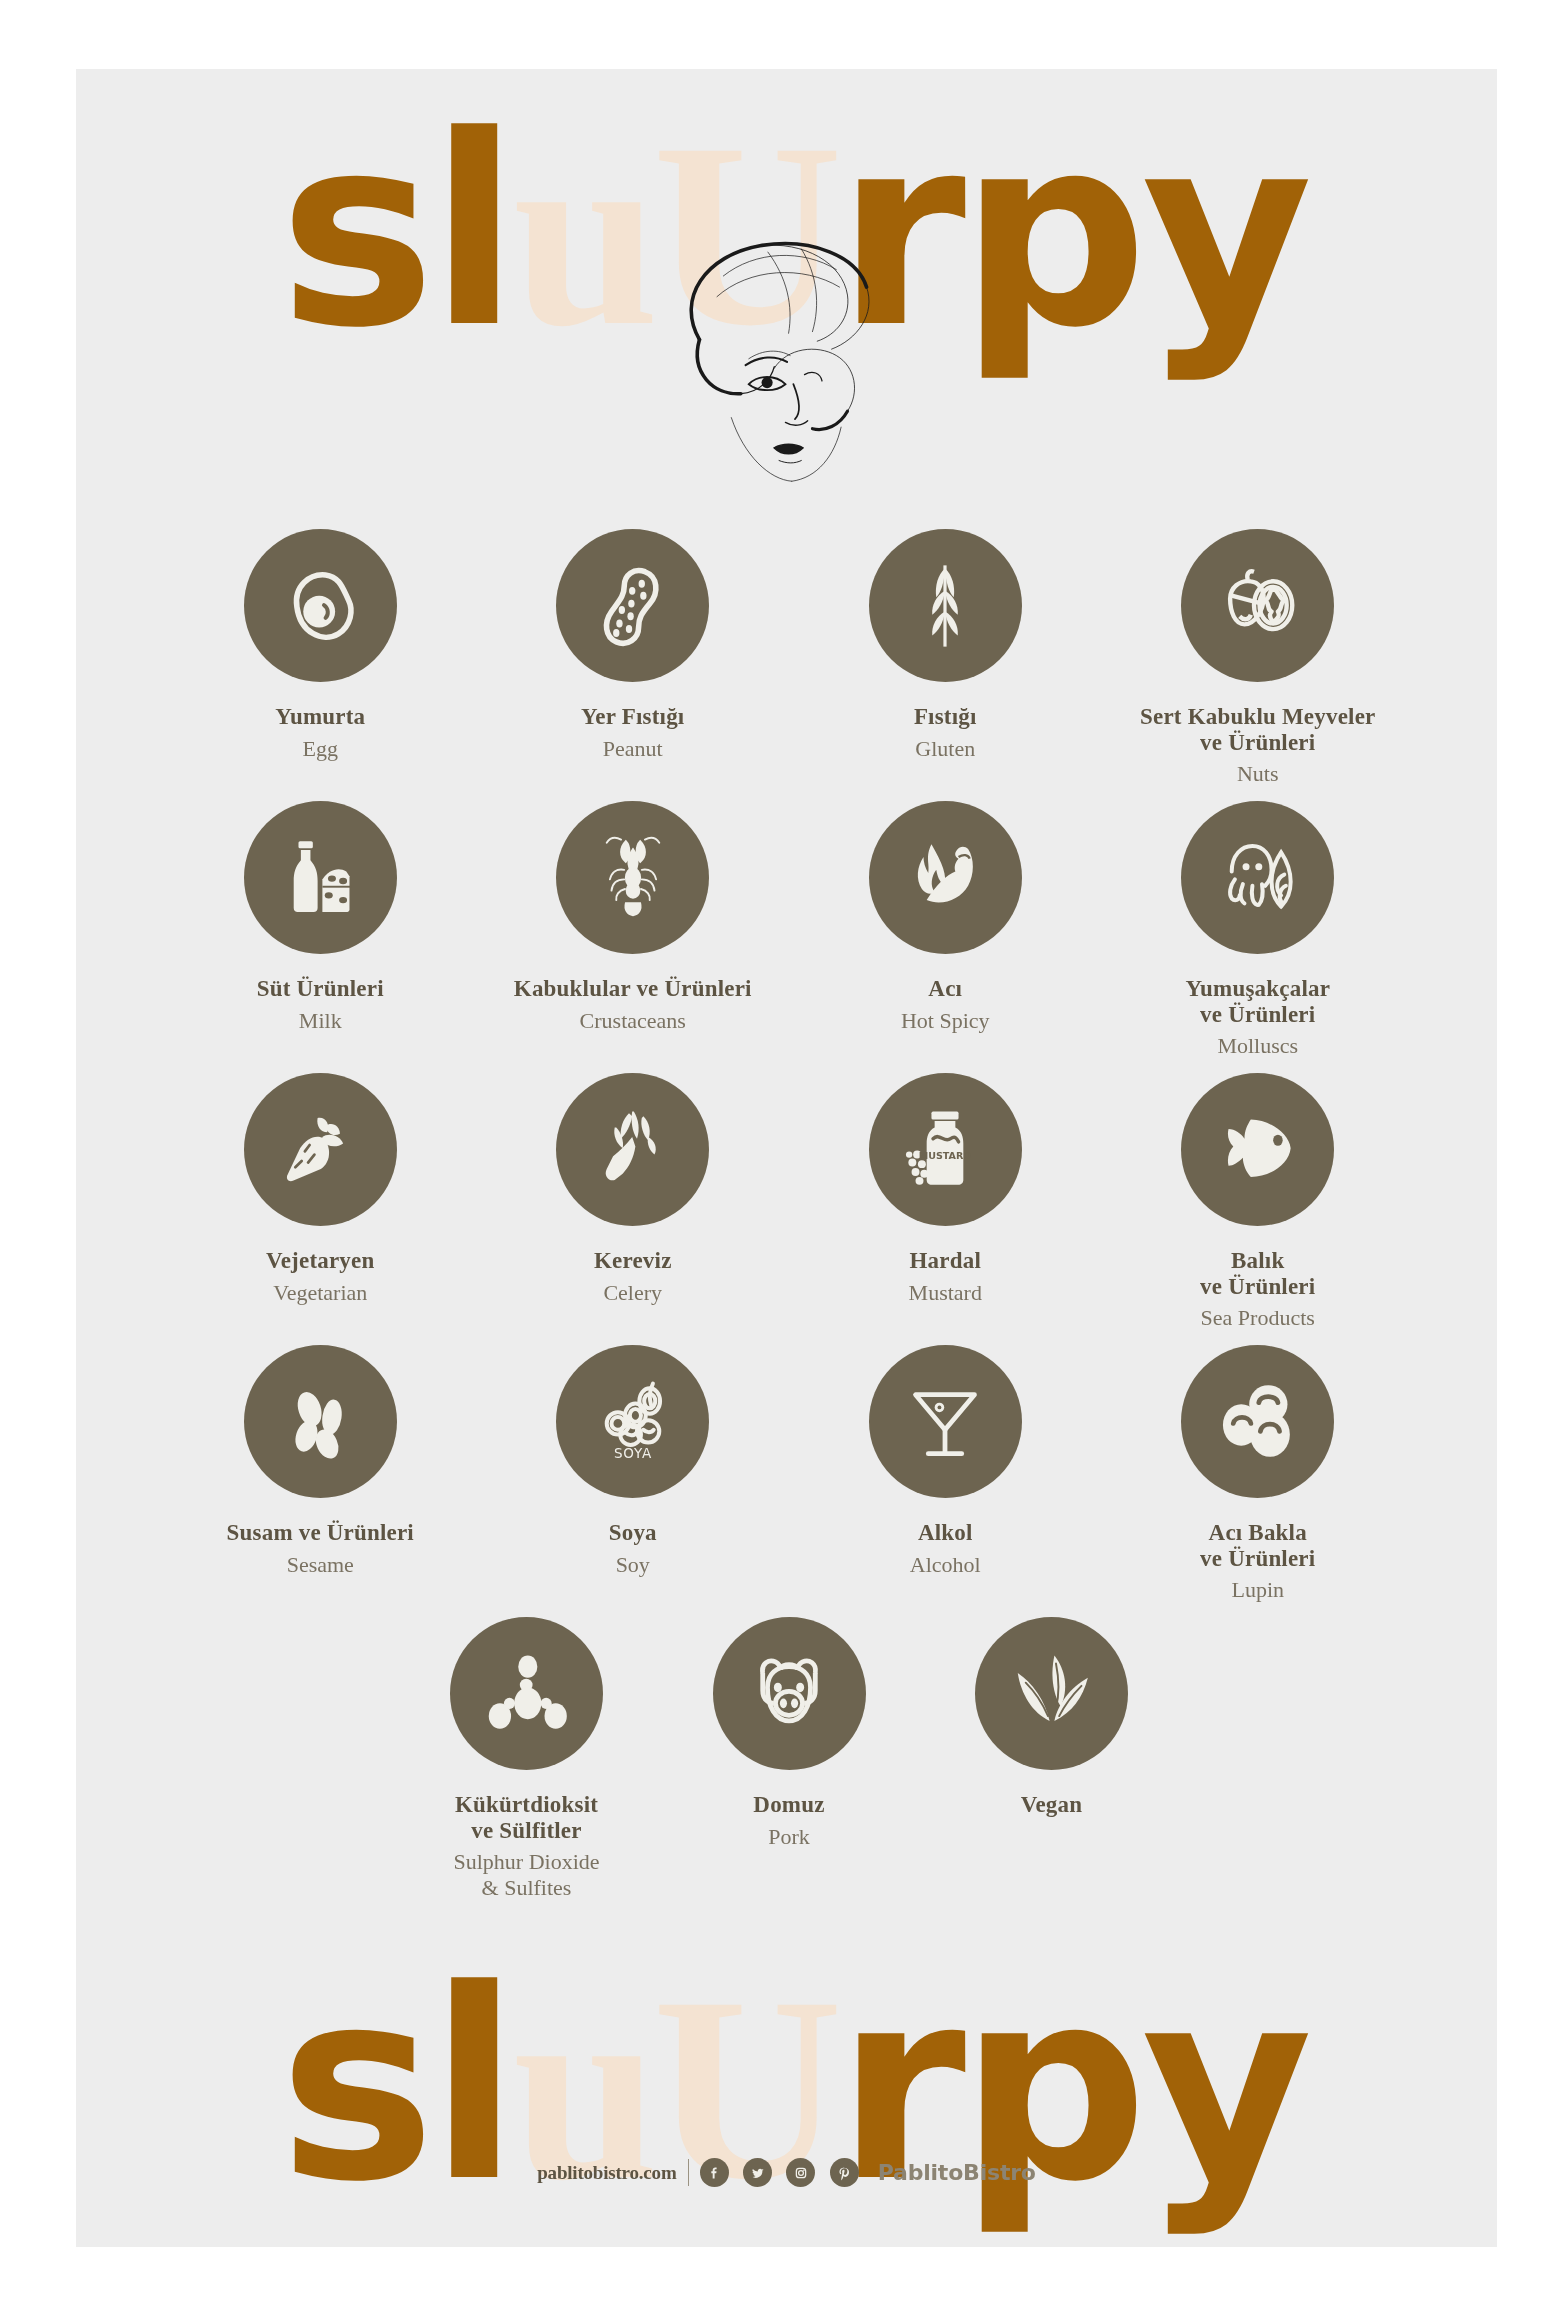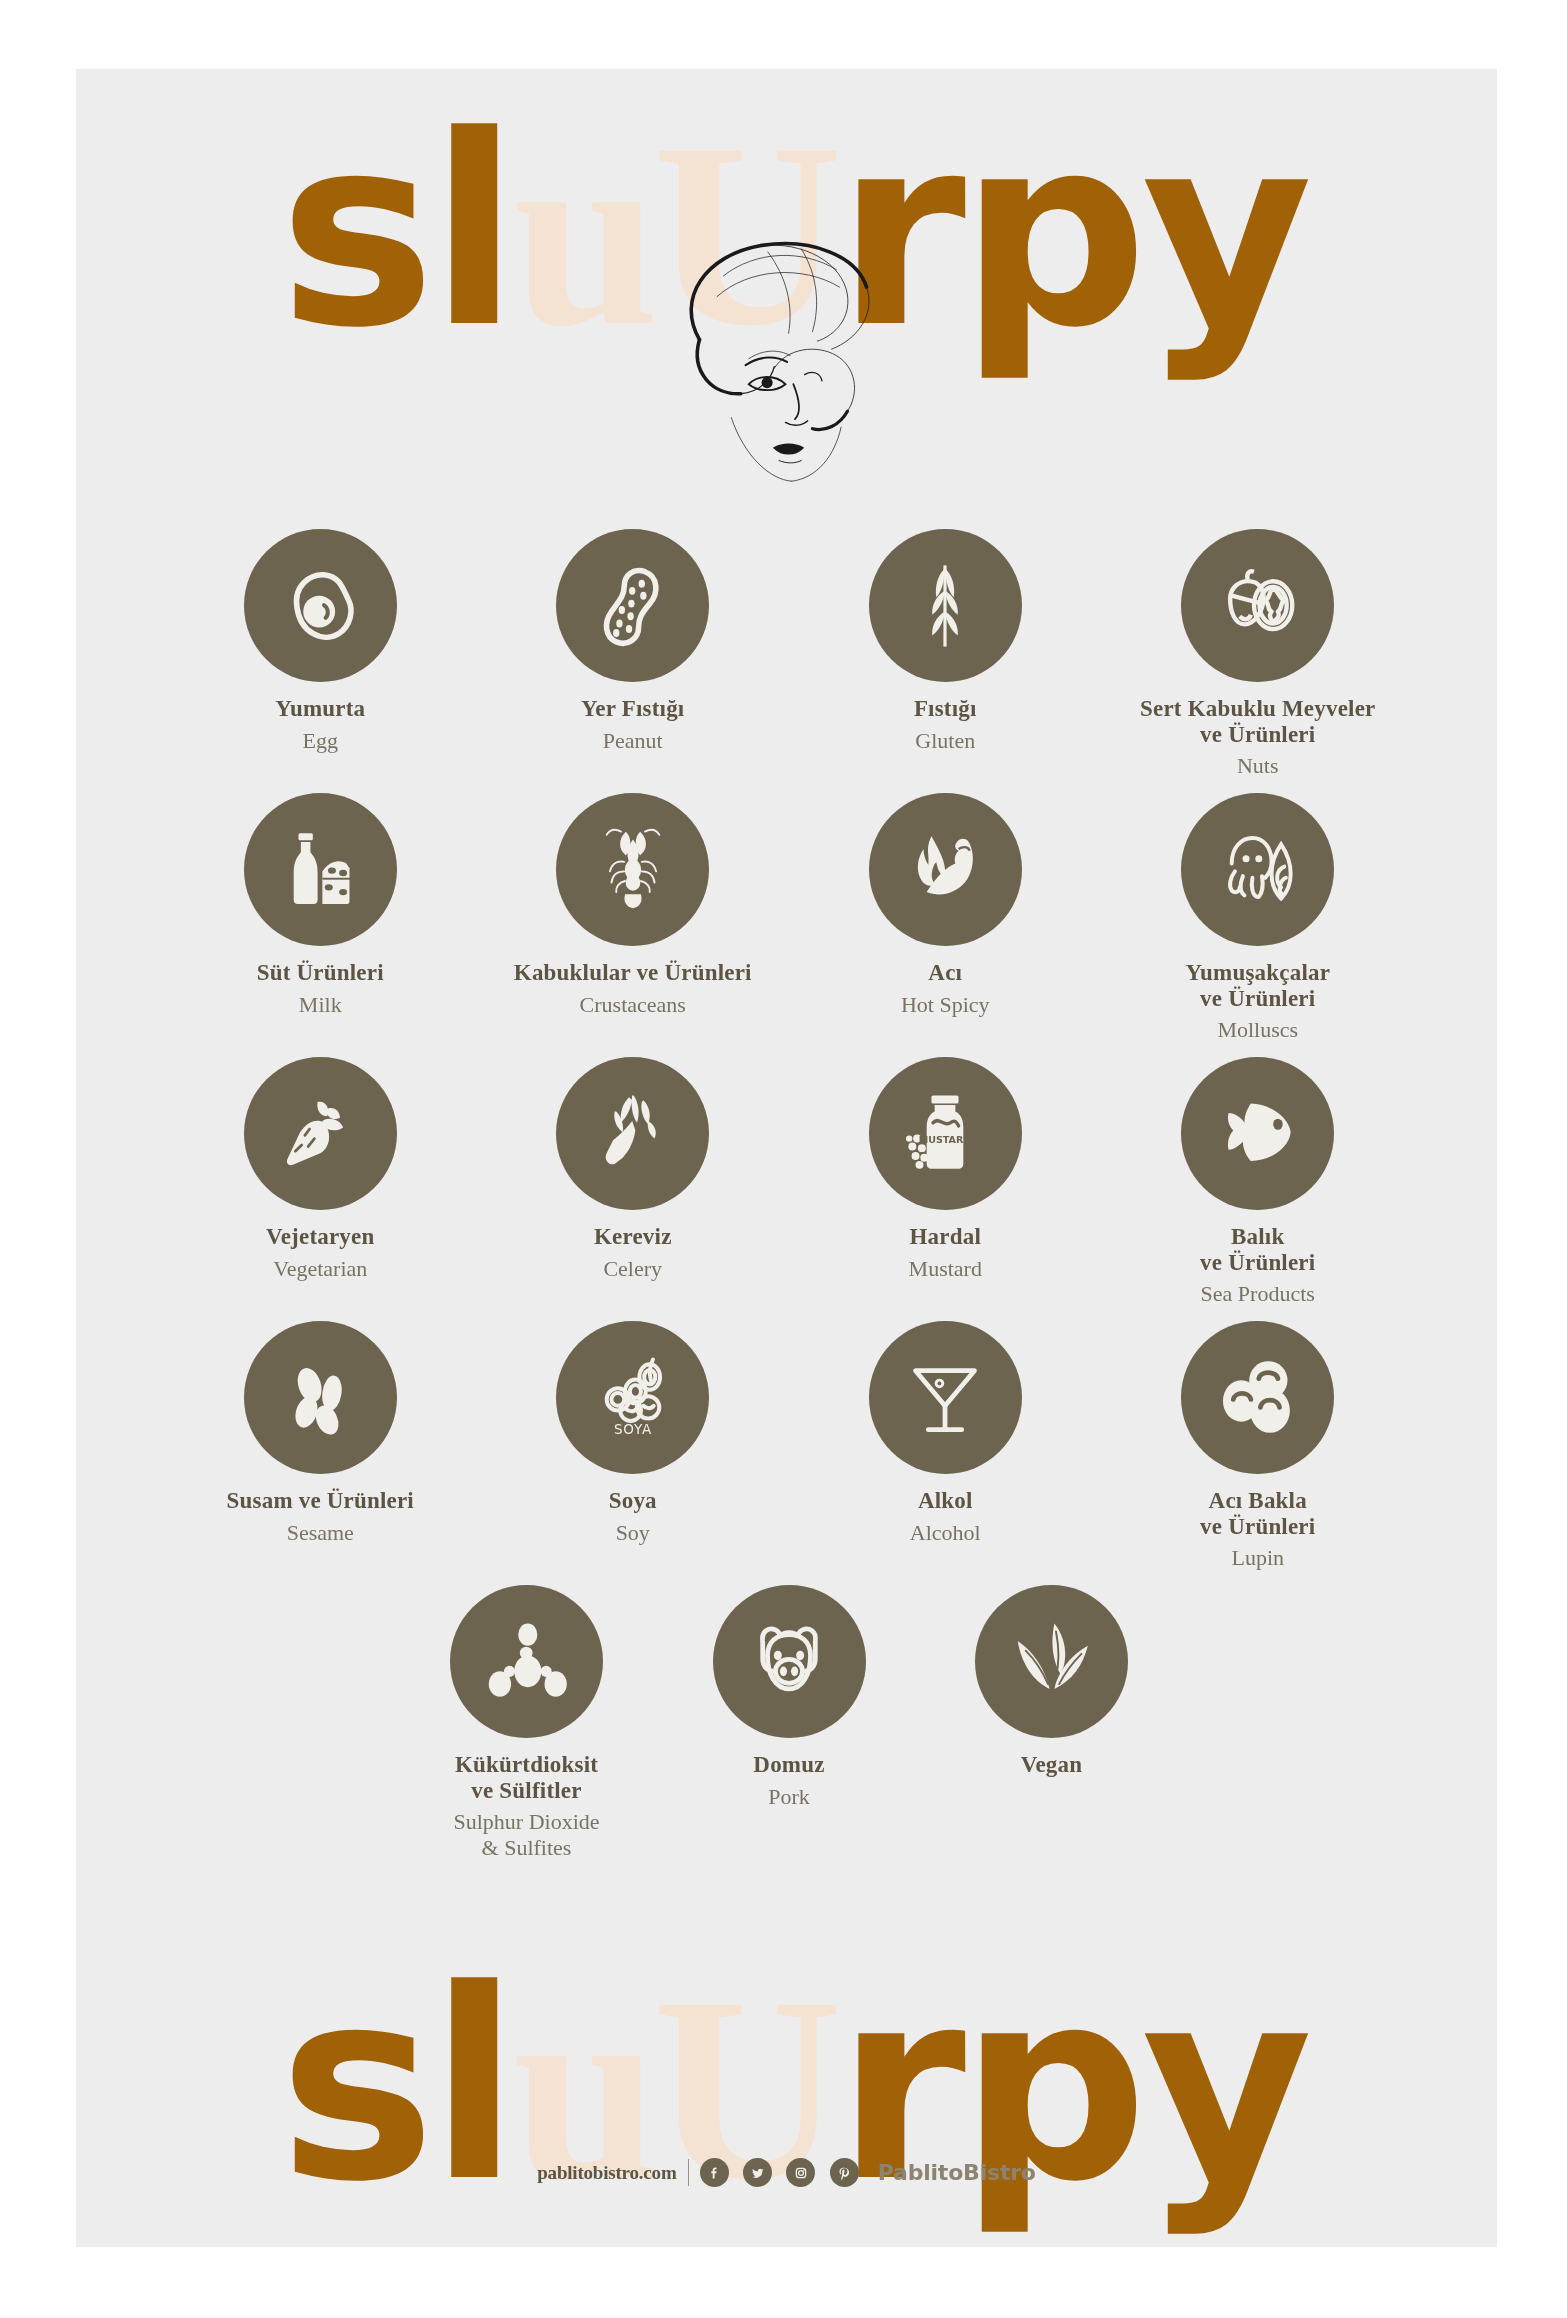--- a/index.html
+++ b/index.html
@@ -64,20 +64,21 @@
     display: flex;
     width: 100%;
     margin-bottom: 14.3px;
   }
   .row.r5 { justify-content: center; }
   .cell {
     width: 25%;
     display: flex;
     flex-direction: column;
     align-items: center;
+    gap: 8px;
   }
   .row.r5 .cell { width: 21%; }
 
   .badge {
     width: 153px;
     height: 153px;
     border-radius: 50%;
     background: #6d6450;
     display: flex;
     align-items: center;

